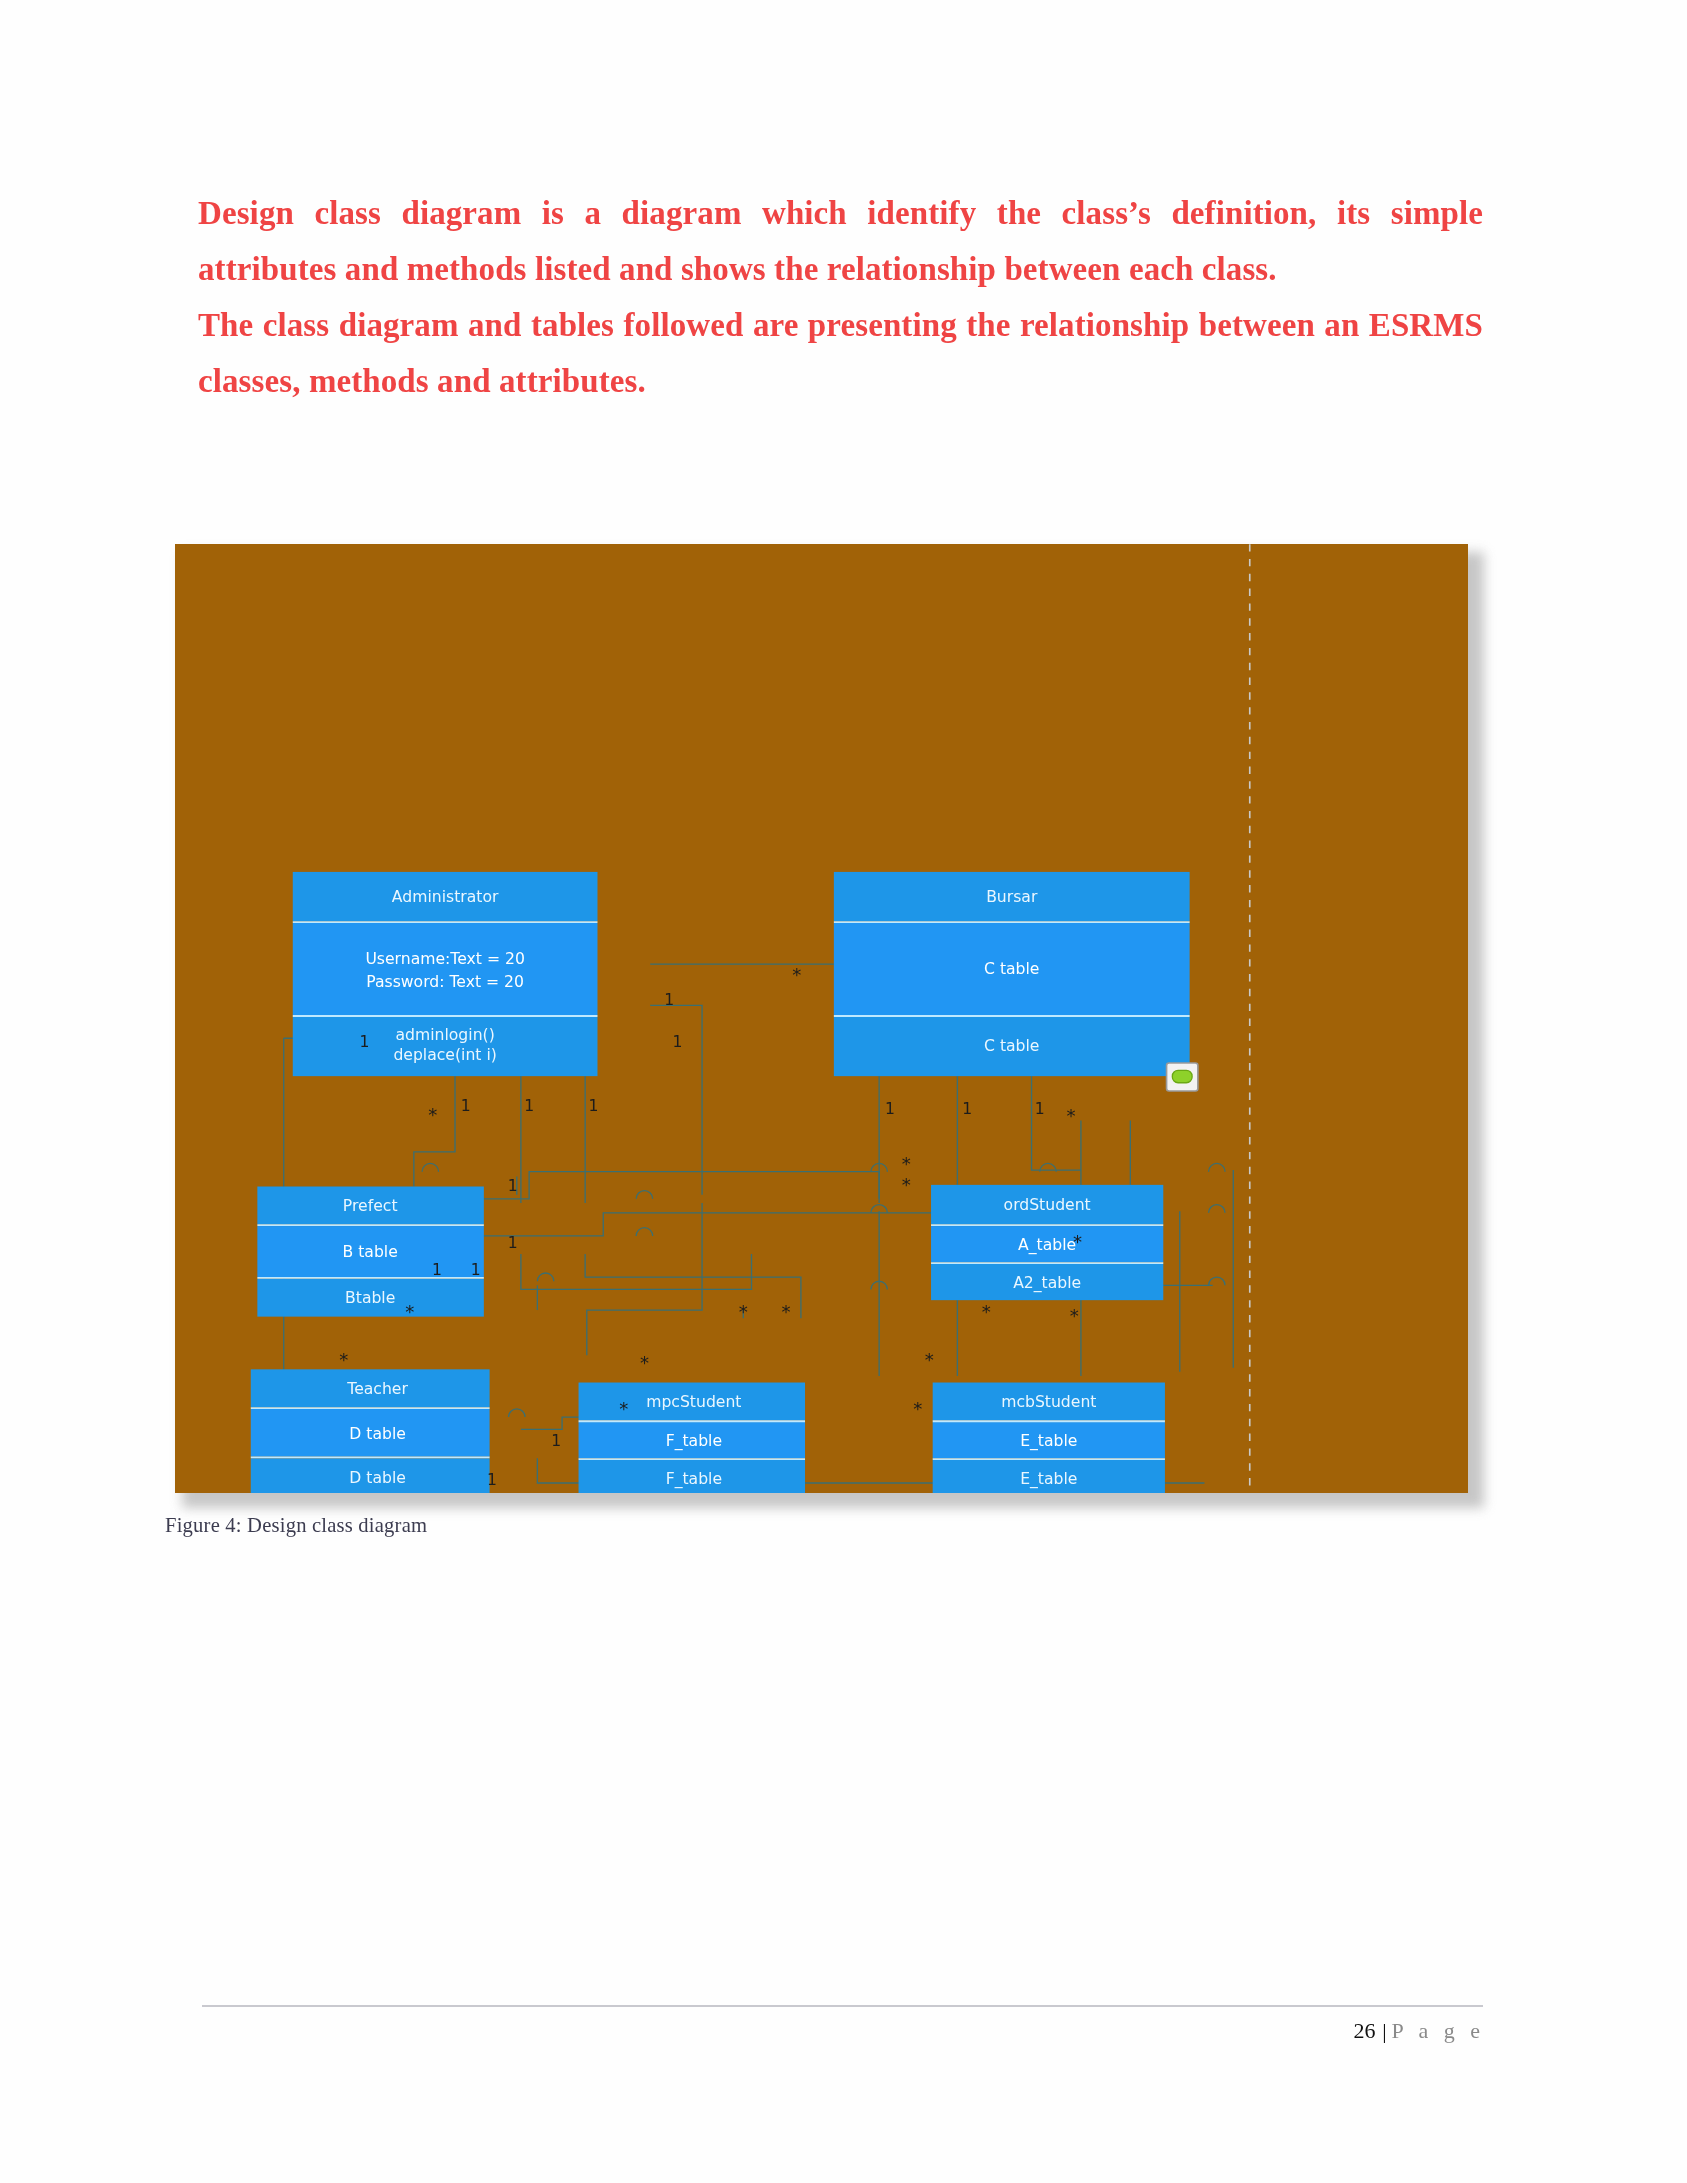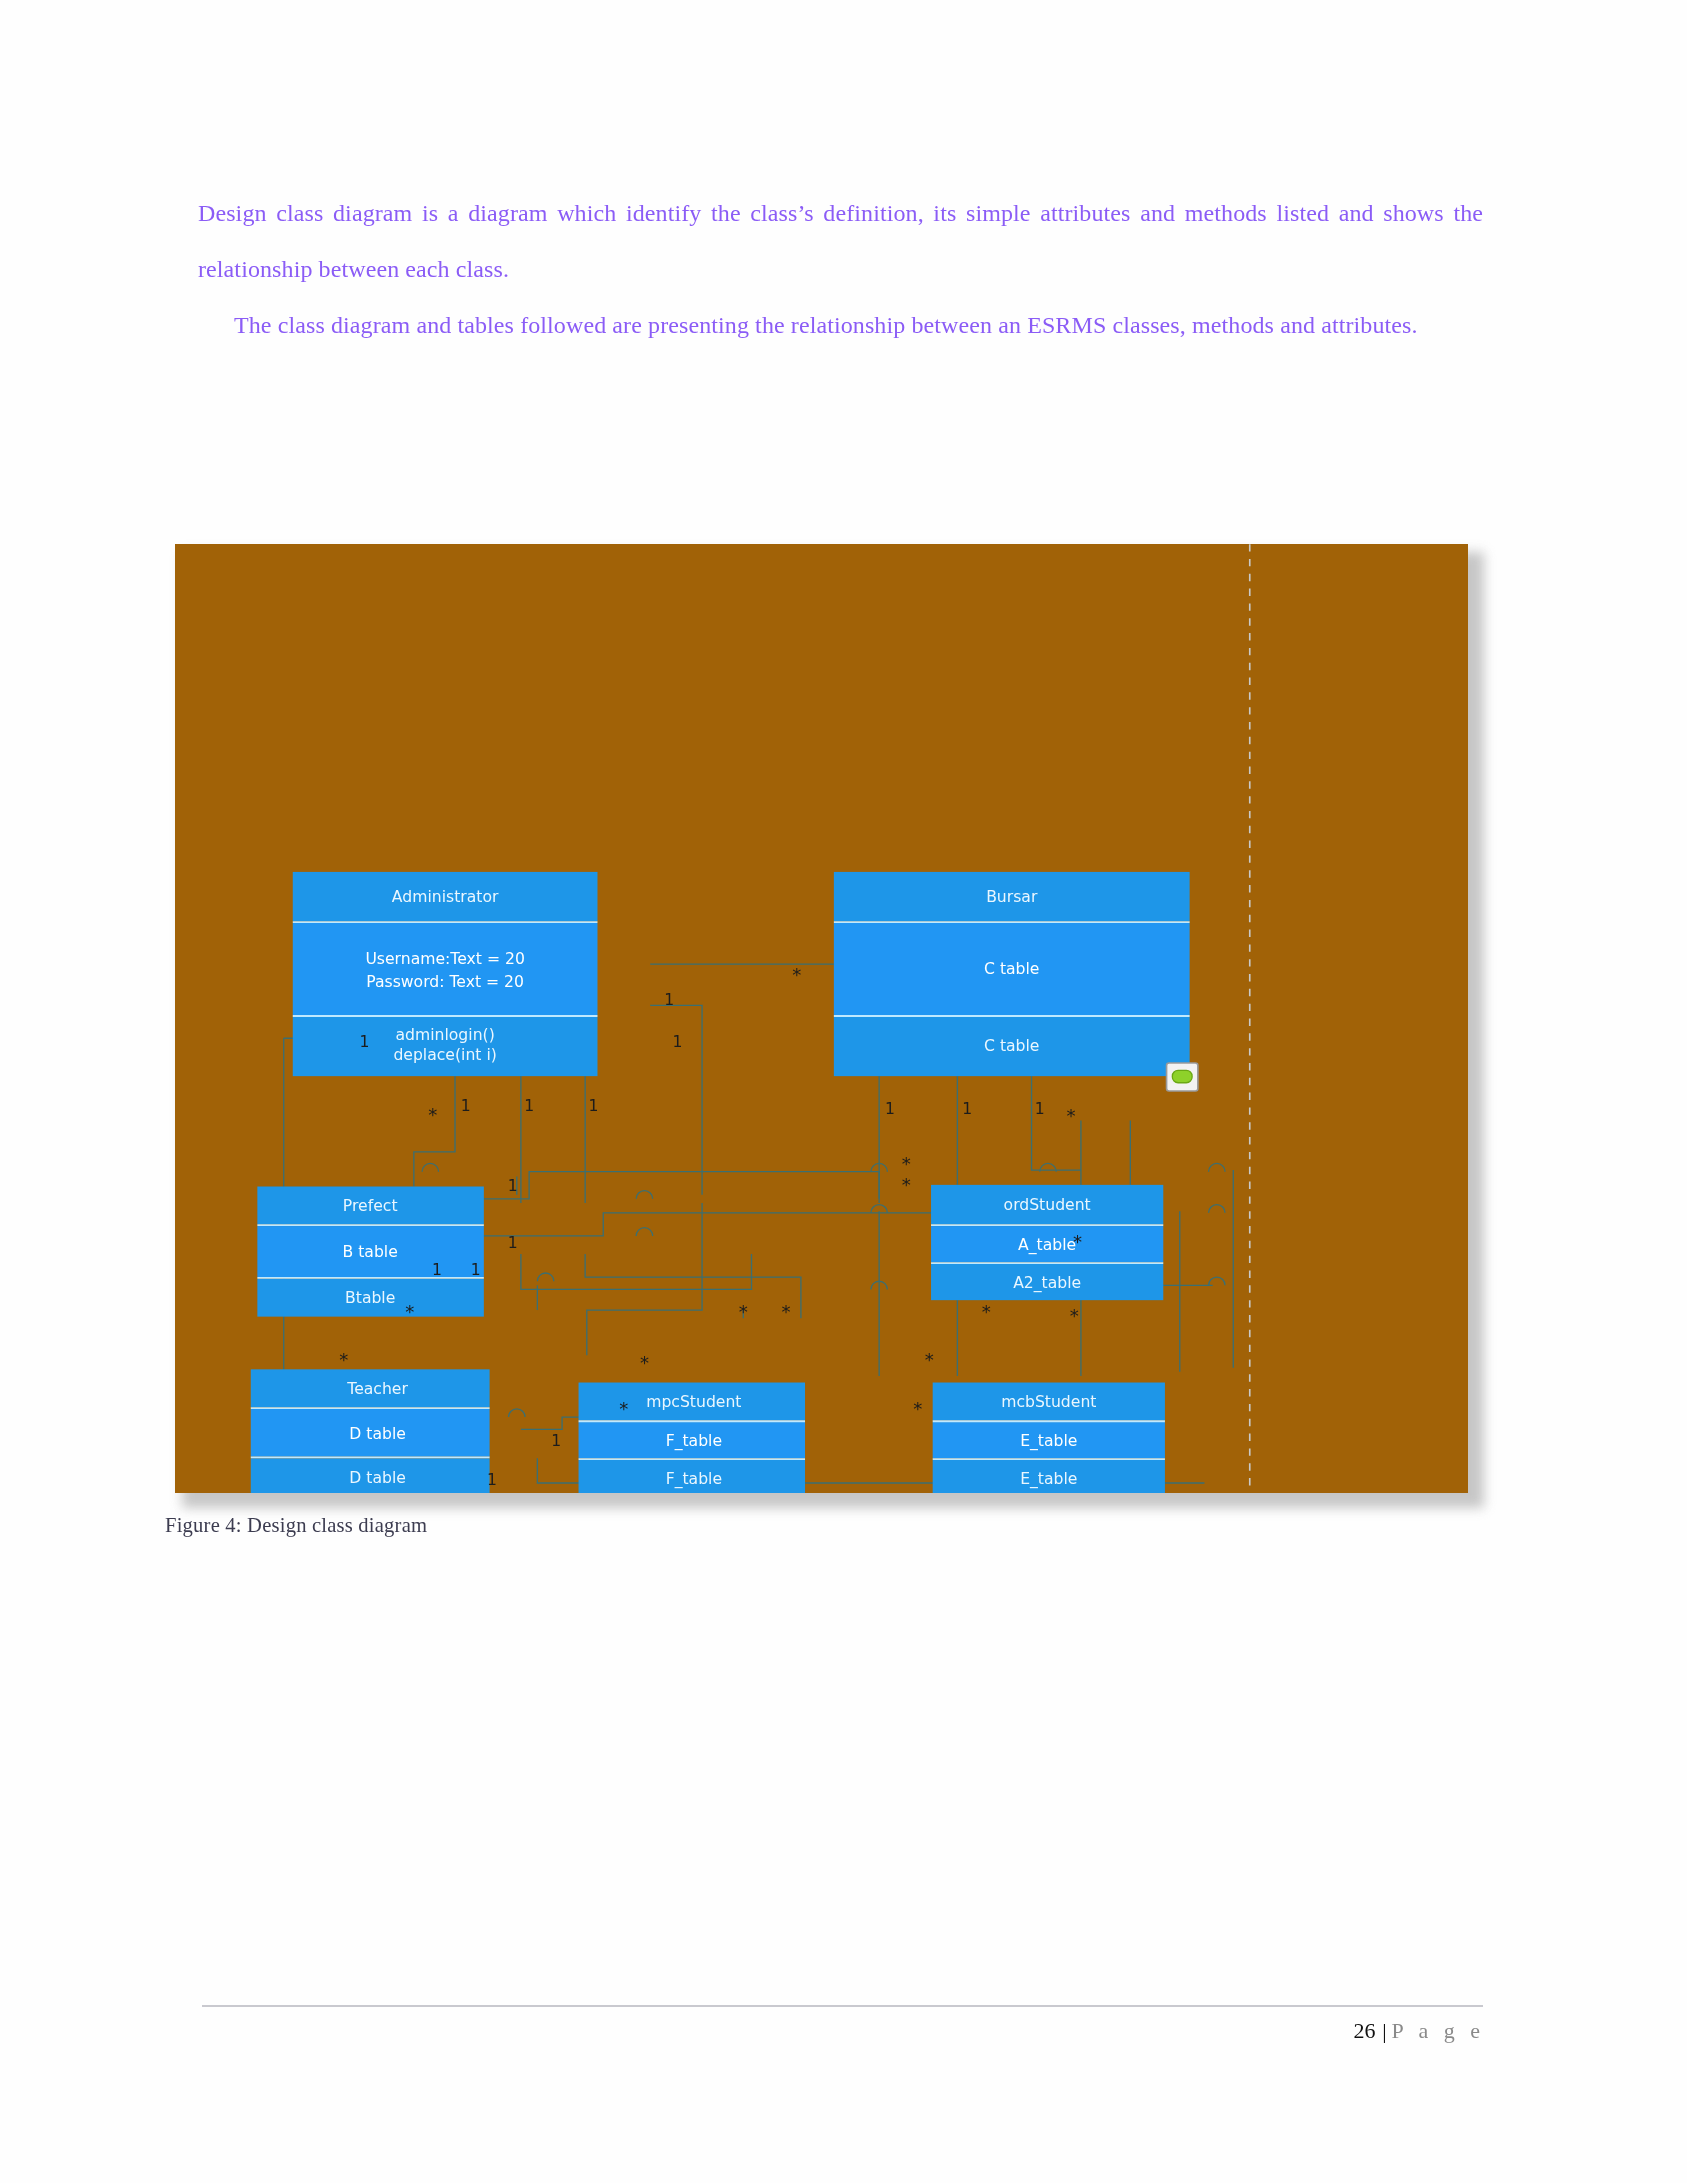--- a/index.html
+++ b/index.html
@@ -21,28 +21,29 @@
   }
   h1.section-heading{
     font-family:"Liberation Serif", serif;
     font-weight:bold;
     font-size:25.5px;
     margin:0 0 11.5px 0;
     letter-spacing:0.2px;
     color:#000;
   }
   p.para{
-    font-size:24px;
+    font-size:33px;
     line-height:56px;
     margin:0;
-    color:#8b5cf6;
+    color:#ef4444;
     text-align:justify;
     letter-spacing:0.1px;
-  }
-  p.para.second{margin-top:0px;margin-left:36px;}
+    font-weight:bold;
+  }
+  p.para.second{margin-top:0px;}
   
   .figure-wrap{
     position:absolute;
     left:175px; top:544px;
     width:1302px; height:956px;
   }
   .figure-shadow{
     position:absolute;
     left:6.6px; top:8.2px;
     width:1302px; height:956px;

